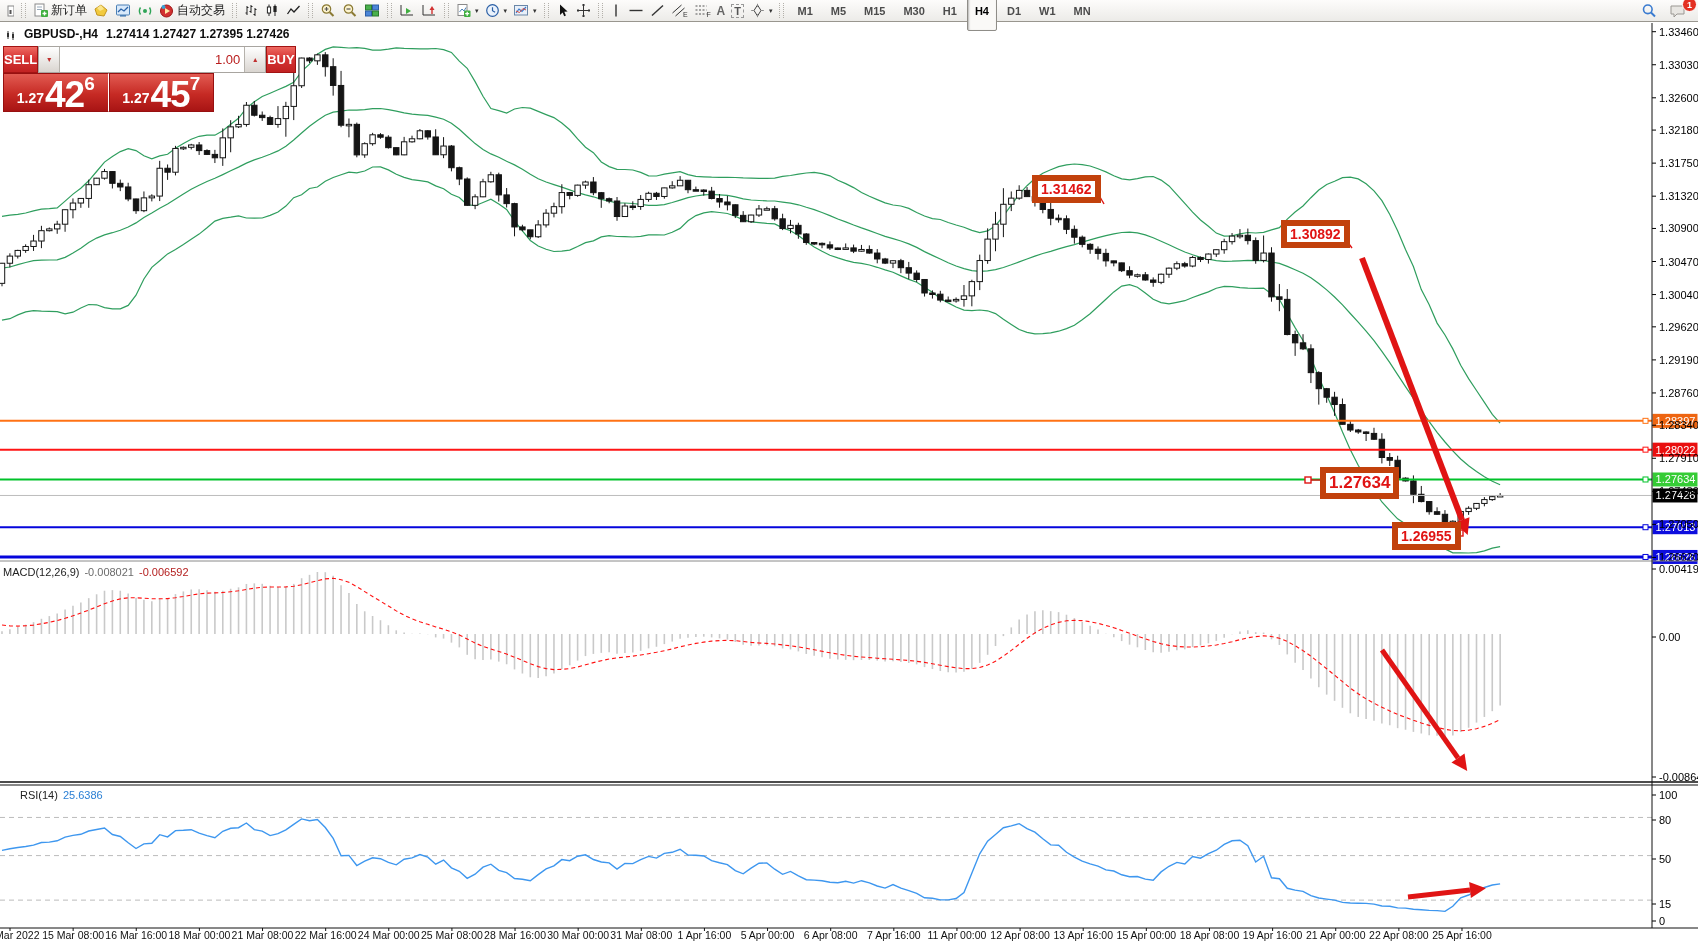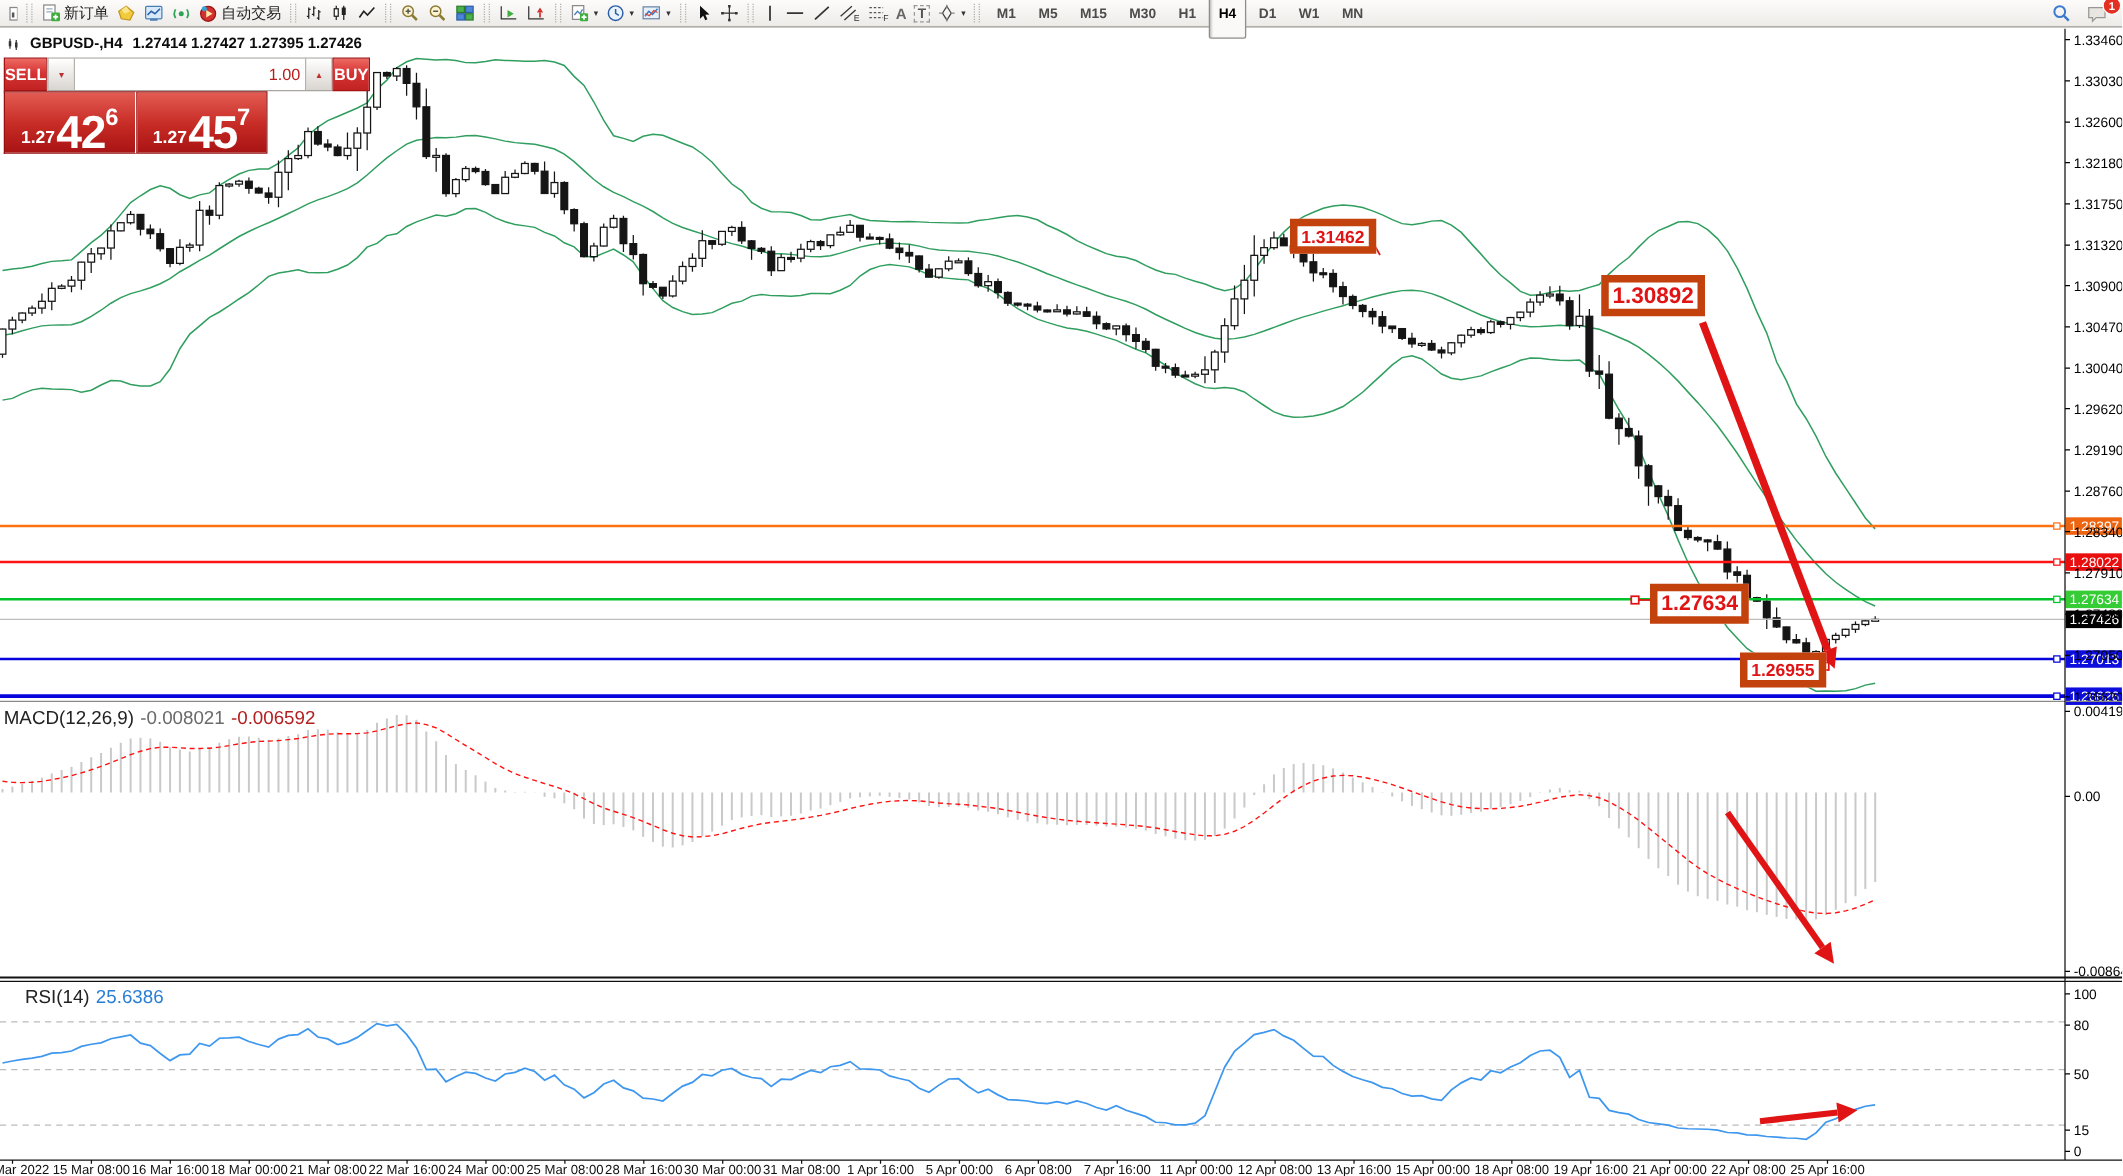--- a/index.html
+++ b/index.html
@@ -29,30 +29,30 @@
   #ocp .row1{display:flex;height:27px;}
   .ocbtn{width:55px;box-sizing:border-box;background:linear-gradient(#ee6a62,#d63434 45%,#c12222);
     border:1px solid #a21313;color:#fff;font-weight:bold;font-size:13px;display:flex;align-items:center;
     justify-content:center;}
   .spinner{flex:1;display:flex;border:1px solid #a8a5a0;box-sizing:border-box;background:#fff;}
   .spin-btn{width:20px;background:linear-gradient(#fff,#d9d5d0);border-right:1px solid #b5b2ac;color:#c03030;
     font-size:8px;display:flex;align-items:center;justify-content:center;}
   .spin-btn.up{border-right:none;border-left:1px solid #b5b2ac;}
   .vol-input{flex:1;border:none;outline:none;text-align:right;font-size:13px;padding:0 4px;min-width:0;
     font-family:"Liberation Sans",sans-serif;color:#b91c1c;}
-  #ocp .row2{display:flex;height:50px;background:#fff;}
+  #ocp .row2{display:flex;height:39px;background:#fff;}
   .price-box{flex:1;background:linear-gradient(180deg,#e25b52 0%,#c62a24 55%,#a81414 100%);
     border:1px solid #971010;color:#fff;display:flex;align-items:flex-end;justify-content:center;
     padding-bottom:1px;box-sizing:border-box;}
   .price-box.left{border-right:1px solid #fff;}
   .pp-small{font-size:14px;font-weight:bold;margin:0 1px 4px 0;}
   .pp-big{font-size:37px;font-weight:bold;line-height:.82;letter-spacing:-1px;}
   .pp-sup{font-size:19px;font-weight:bold;margin-bottom:15px;}
   
-  .ind-label{position:absolute;left:3px;z-index:5;font-size:15px;color:#222;white-space:nowrap;}
+  .ind-label{position:absolute;left:3px;z-index:5;font-size:11px;color:#222;white-space:nowrap;}
   .ind-v1{color:#6b6b6b;margin-left:5px;}
   .ind-v2{color:#b42020;margin-left:5px;}
   .ind-vb{color:#2a7fd4;margin-left:5px;}
   
   .ann{position:absolute;z-index:9;border:6px solid #c2410c;color:#e01414;background:#fff;
     padding:0 3px;font-weight:bold;white-space:nowrap;line-height:1.15;}
   
   #chart-canvas{position:absolute;left:0;top:22px;width:1698px;height:919px;z-index:1;}
 </style>
 </head>
@@ -306,21 +306,21 @@
   </div>
 
   <div class="ind-label" style="top:566px;">
     <span>MACD(12,26,9)</span><span class="ind-v1">-0.008021</span><span class="ind-v2">-0.006592</span>
   </div>
   <div class="ind-label" style="top:789px;margin-left:17px;">
     <span>RSI(14)</span><span class="ind-vb">25.6386</span>
   </div>
 
   <div class="ann" style="left: 1032px; top: 175px; font-size: 14px;">1.31462</div>
-  <div class="ann" style="left: 1281px; top: 220px; font-size: 18px;">1.30892</div>
+  <div class="ann" style="left: 1281px; top: 220px; font-size: 14px;">1.30892</div>
   <div class="ann" style="left: 1320px; top: 467px; font-size: 17px;">1.27634</div>
   <div class="ann" style="left: 1392px; top: 522px; font-size: 14px;">1.26955</div>
 
   <div id="chart-canvas"><svg width="1698" height="919" viewBox="0 22 1698 919">
         <defs>
           <clipPath id="clipMain">
             <rect x="0" y="23" width="1652" height="537"></rect>
           </clipPath>
           <clipPath id="clipMacd">
             <rect x="0" y="563" width="1652" height="217"></rect>

